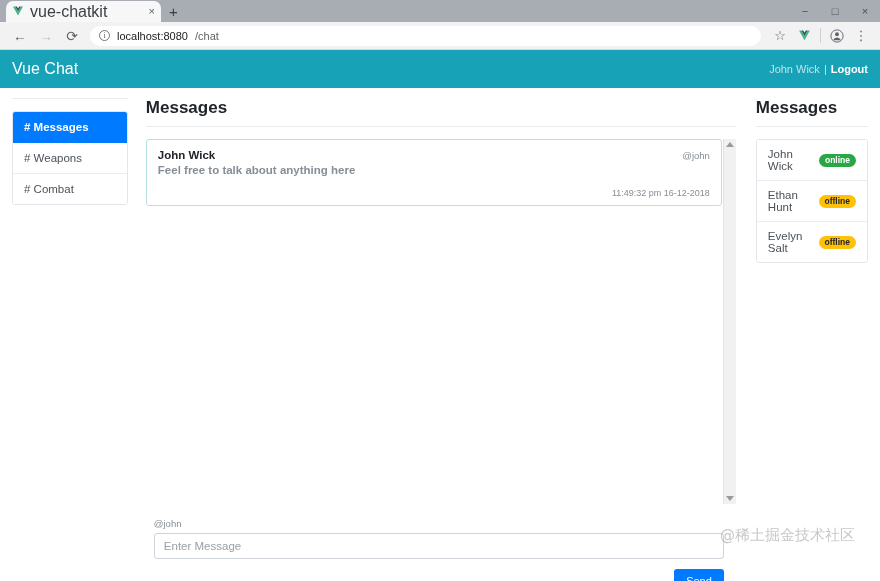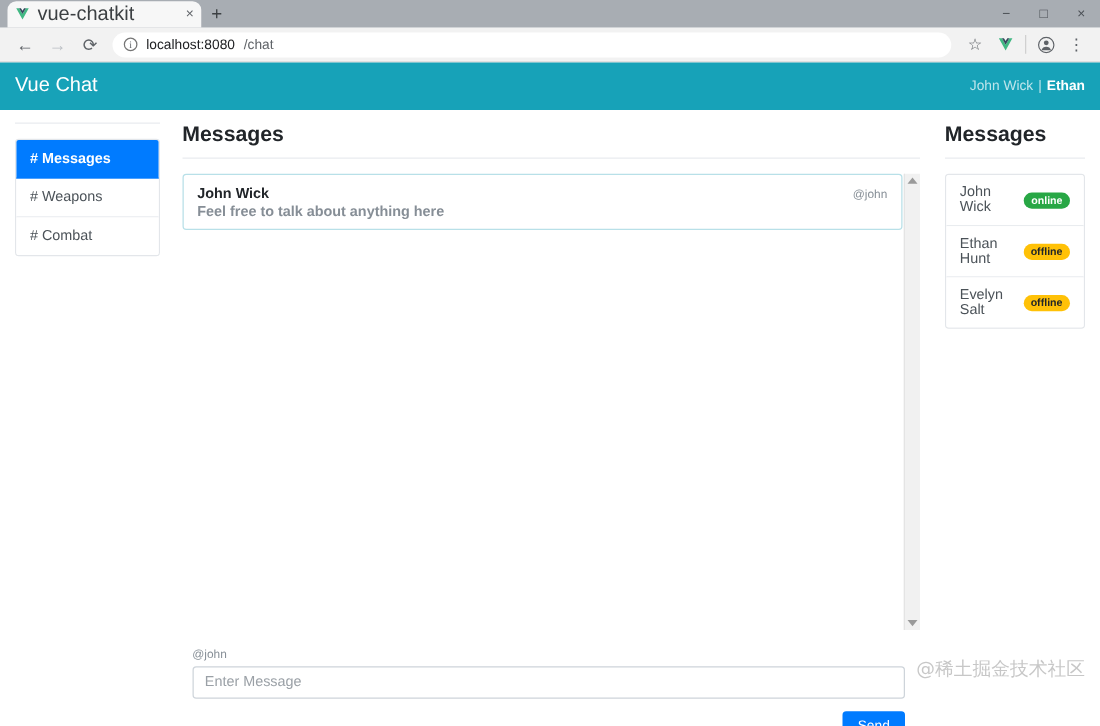--- a/index.html
+++ b/index.html
@@ -332,21 +332,21 @@
     border: none;
     border-radius: 3px;
     font-size: 11px;
     font-family: "Liberation Sans", sans-serif;
     padding: 6px 12px;
     cursor: pointer;
   }
 
   .watermark {
     position: absolute;
-    right: 12px;
+    right: 25px;
     bottom: 36px;
     font-size: 15px;
     color: rgba(130,130,130,0.45);
     white-space: nowrap;
     pointer-events: none;
     font-family: "DejaVu Sans", sans-serif;
   }
 </style>
 </head>
 <body>
@@ -395,21 +395,21 @@
     </svg>
   </span>
   <span class="tool-icon">⋮</span>
 </div>
 
 <div class="app-header">
   <span class="brand">Vue Chat</span>
   <span class="header-right">
     <span>John Wick</span>
     <span>|</span>
-    <span class="logout">Ethan</span>
+    <span class="logout">Logout</span>
   </span>
 </div>
 
 <div class="app-body">
 
   <div class="col-channels">
     <div class="divider"></div>
     <div class="list-group">
       <div class="list-item active"># Messages</div>
       <div class="list-item"># Weapons</div>
@@ -422,20 +422,21 @@
     <div class="divider"></div>
 
     <div class="messages-wrap">
       <div class="messages-scroll">
         <div class="message-card">
           <div class="msg-top">
             <span class="msg-author">John Wick</span>
             <span class="msg-handle">@john</span>
           </div>
           <div class="msg-text">Feel free to talk about anything here</div>
+          <div class="msg-time">11:49:32 pm 16-12-2018</div>
         </div>
       </div>
       <div class="scrollbar">
         <span class="sb-arrow sb-up"></span>
         <span class="sb-arrow sb-down"></span>
       </div>
     </div>
 
     <div class="composer">
       <div class="composer-handle">@john</div>

